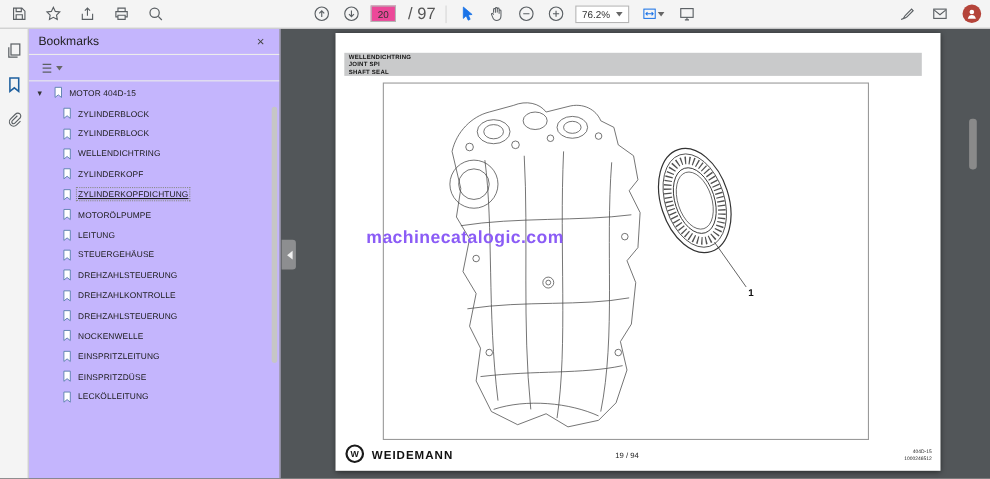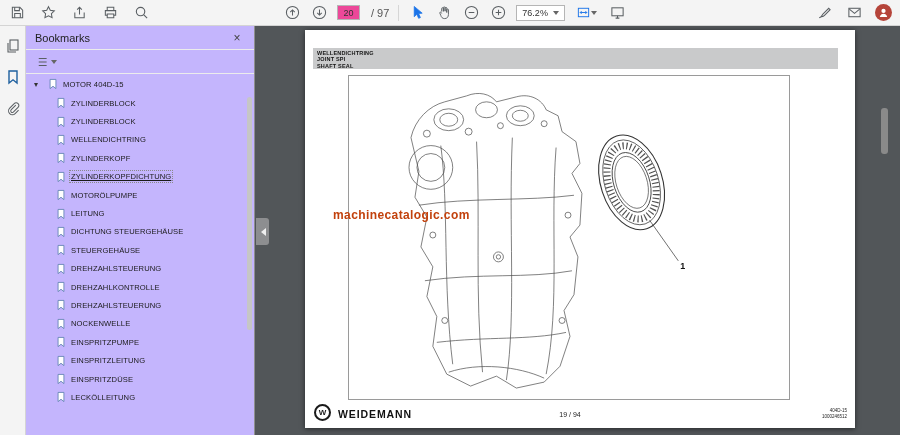--- a/index.html
+++ b/index.html
@@ -11,21 +11,21 @@
              border-bottom:1px solid #d4d4d4; z-index:30; }
   .tb-group { position:absolute; top:0; height:25px; display:flex; align-items:center; }
   .tb-left { left:8px; gap:13px; }
   .tb-center { left:283px; gap:9px; }
   .tb-right { right:8px; gap:12px; }
   .tb-btn { width:18px; height:18px; display:flex; align-items:center; justify-content:center; cursor:pointer; }
   .icon { display:block; color:#5a5f63; }
   .tb-sep { width:1px; height:16px; background:#d6d6d6; }
   .page-input { width:23px; height:15px; font-size:9px; text-align:center; border:1px solid #b5b5b5;
                 background:#ec4899; color:#333; font-family:"Liberation Sans",sans-serif; }
-  .page-total { font-size:11px; color:#555; margin-left:2px; }
+  .page-total { font-size:15px; color:#555; margin-left:2px; }
   .zoom-box { display:flex; align-items:center; gap:5px; border:1px solid #b5b5b5; background:#fff;
               height:16px; padding:0 5px; font-size:9px; color:#333; cursor:pointer; }
   .caret-down { width:0; height:0; border:3px solid transparent; border-top:4px solid #666; margin-top:3px; }
   .avatar { width:17px; height:17px; border-radius:50%; display:flex; align-items:center;
             justify-content:center; cursor:pointer; overflow:hidden; }
 
   
   .rail { position:absolute; top:26px; left:0; width:26px; bottom:0; background:#f4f4f4;
           border-right:1px solid #d4d4d4; z-index:20; display:flex; flex-direction:column;
           align-items:center; padding-top:10px; gap:11px; }
@@ -61,22 +61,22 @@
                    border-radius:3px; cursor:pointer; }
 
   
   .page { position:absolute; left:49px; top:4px; width:550px; height:398px; background:#fff;
           box-shadow:0 1px 5px rgba(0,0,0,0.55); }
   .page-header-bar { position:absolute; left:8px; top:18px; width:525px; height:21px;
                      background:#c9cacb; padding:2px 0 0 4px; }
   .page-header-bar div { font-size:5.5px; line-height:6.3px; font-weight:600; color:#141414; letter-spacing:0.2px; }
   .draw-frame { position:absolute; left:43px; top:45px; width:442px; height:325px; border:1px solid #9a9a9a; }
   .draw-frame svg { display:block; width:100%; height:100%; }
-  .watermark { position:absolute; left:28px; top:178px; font-size:12px; font-weight:bold;
-               color:#c2410c; letter-spacing:0.4px; z-index:3; white-space:nowrap; }
+  .watermark { position:absolute; left:28px; top:178px; font-size:16px; font-weight:bold;
+               color:#8b5cf6; letter-spacing:0.4px; z-index:3; white-space:nowrap; }
   .footer-logo { position:absolute; left:9px; top:374px; width:17px; height:17px; border:2.5px solid #1a1a1a;
                  border-radius:50%; display:flex; align-items:center; justify-content:center;
                  font-size:8px; font-weight:bold; color:#1a1a1a; }
   .footer-brand { position:absolute; left:33px; top:378px; font-size:10.5px; font-weight:bold;
                   letter-spacing:0.9px; color:#111; }
   .footer-page { position:absolute; left:0; right:20px; top:381px; text-align:center; font-size:7px; color:#222; }
   .footer-codes { position:absolute; right:8px; top:378px; font-size:4.5px; line-height:5.6px;
                   text-align:right; color:#222; }
 </style>
 </head>
@@ -294,28 +294,20 @@
               </svg>
             </span>
             <span class="bm-label">LEITUNG</span>
           </div>
           <div class="bm-row">
             <span class="bm-glyph">
               <svg width="10" height="12" viewBox="0 0 12 14" fill="#fff" stroke="#5b7fae" stroke-width="1">
                 <path d="M2.5 1.5h7v11l-3.5-2.8-3.5 2.8z"></path>
               </svg>
             </span>
-            <span class="bm-label">DICHTUNG STEUERGEHÄUSE</span>
-          </div>
-          <div class="bm-row">
-            <span class="bm-glyph">
-              <svg width="10" height="12" viewBox="0 0 12 14" fill="#fff" stroke="#5b7fae" stroke-width="1">
-                <path d="M2.5 1.5h7v11l-3.5-2.8-3.5 2.8z"></path>
-              </svg>
-            </span>
             <span class="bm-label">STEUERGEHÄUSE</span>
           </div>
           <div class="bm-row">
             <span class="bm-glyph">
               <svg width="10" height="12" viewBox="0 0 12 14" fill="#fff" stroke="#5b7fae" stroke-width="1">
                 <path d="M2.5 1.5h7v11l-3.5-2.8-3.5 2.8z"></path>
               </svg>
             </span>
             <span class="bm-label">DREHZAHLSTEUERUNG</span>
           </div>
@@ -335,28 +327,20 @@
             </span>
             <span class="bm-label">DREHZAHLSTEUERUNG</span>
           </div>
           <div class="bm-row">
             <span class="bm-glyph">
               <svg width="10" height="12" viewBox="0 0 12 14" fill="#fff" stroke="#5b7fae" stroke-width="1">
                 <path d="M2.5 1.5h7v11l-3.5-2.8-3.5 2.8z"></path>
               </svg>
             </span>
             <span class="bm-label">NOCKENWELLE</span>
-          </div>
-          <div class="bm-row">
-            <span class="bm-glyph">
-              <svg width="10" height="12" viewBox="0 0 12 14" fill="#fff" stroke="#5b7fae" stroke-width="1">
-                <path d="M2.5 1.5h7v11l-3.5-2.8-3.5 2.8z"></path>
-              </svg>
-            </span>
-            <span class="bm-label">EINSPRITZPUMPE</span>
           </div>
           <div class="bm-row">
             <span class="bm-glyph">
               <svg width="10" height="12" viewBox="0 0 12 14" fill="#fff" stroke="#5b7fae" stroke-width="1">
                 <path d="M2.5 1.5h7v11l-3.5-2.8-3.5 2.8z"></path>
               </svg>
             </span>
             <span class="bm-label">EINSPRITZLEITUNG</span>
           </div>
           <div class="bm-row">

